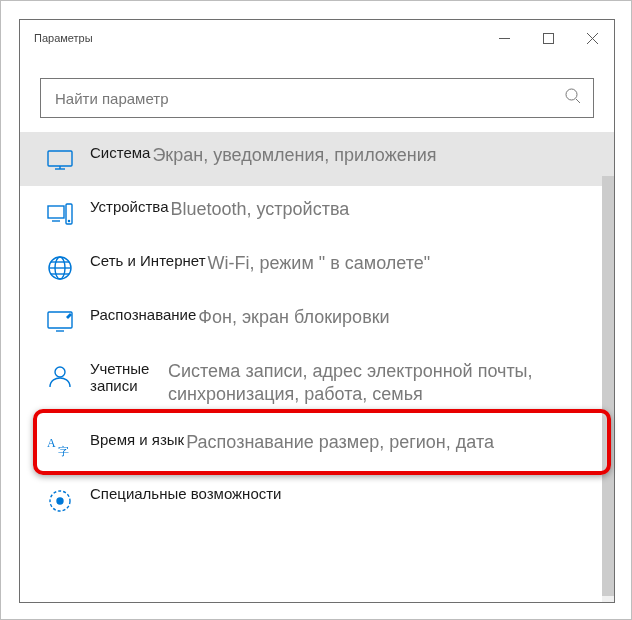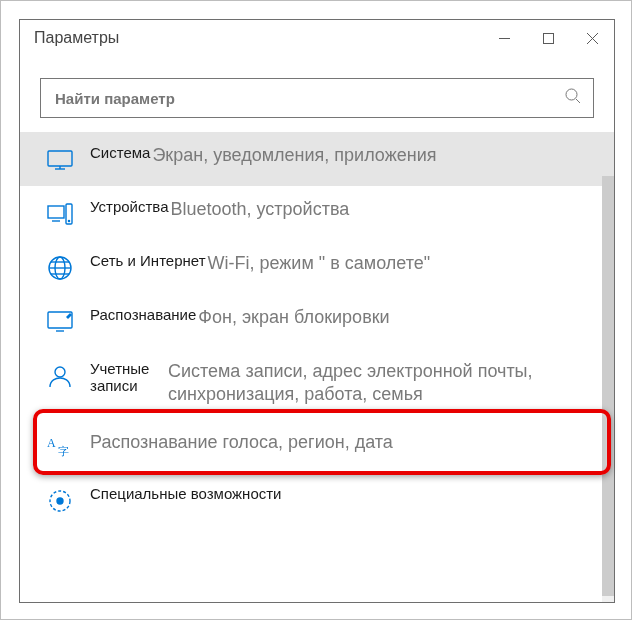--- a/index.html
+++ b/index.html
@@ -1,25 +1,25 @@
 <!DOCTYPE html>
 <html><head>
 <meta charset="utf-8">
 <style>
   * { box-sizing: border-box; margin: 0; padding: 0; }
   html, body { width: 632px; height: 620px; font-family: "Segoe UI", Tahoma, sans-serif; background: #fff; }
   .frame { width: 632px; height: 620px; border: 1px solid #bdbdbd; position: relative; background: #fff; }
   .window { position: absolute; left: 18px; top: 18px; width: 596px; height: 584px; border: 1px solid #6e6e6e; background: #fff; overflow: hidden; }
   .titlebar { height: 36px; display: flex; align-items: center; padding-left: 14px; }
-  .title { font-size: 16px; color: #444; flex: 1; }
+  .title { font-size: 11px; color: #444; flex: 1; }
   .winbtn { width: 44px; height: 36px; display: flex; align-items: center; justify-content: center; color: #5a5a5a; cursor: pointer; }
   .winbtn svg { stroke: #5a5a5a; stroke-width: 1; fill: none; }
   .content { padding: 22px 20px 0 20px; position: relative; height: calc(100% - 36px); }
   .search { width: 100%; height: 40px; border: 1px solid #767676; display: flex; align-items: center; padding: 0 12px 0 14px; }
-  .search-ph { flex: 1; font-size: 15px; color: #777; font-weight: bold; }
+  .search-ph { flex: 1; font-size: 15px; color: #777; }
   .search-icon { color: #777; }
   .list { margin-top: 14px; margin-left: -20px; margin-right: -20px; }
   .item { display: flex; align-items: flex-start; padding: 12px 20px 12px 26px; gap: 16px; cursor: pointer; position: relative; }
   .item.selected { background: #e5e5e5; }
   .icon-box { width: 28px; height: 28px; display: flex; align-items: center; justify-content: center; flex-shrink: 0; color: #0078d7; margin-top: 2px; }
   .labels { display: flex; flex-direction: row; gap: 2px; min-width: 0; }
   .item-title { font-size: 15px; color: #1a1a1a; }
   .item-sub { font-size: 18px; color: #7a7a7a; line-height: 1.3; }
   .highlight { position: absolute; border: 4px solid #e80000; border-radius: 10px; box-shadow: 0 2px 6px rgba(0,0,0,.35), inset 0 1px 2px rgba(255,255,255,.4); pointer-events: none; left: 32px; width: 578px; top: 408px; height: 66px; }
   .scrollbar { position: absolute; right: 0; top: 120px; width: 12px; height: 452px; background: #f0f0f0; }
@@ -137,21 +137,22 @@
         </div>
 
         <div class="item">
           <div class="icon-box">
             <svg width="26" height="24" viewBox="0 0 26 24" fill="none" stroke="#0078d7" stroke-width="1.4">
                 <text x="0" y="12" font-size="12" fill="#0078d7" stroke="none" font-family="Segoe UI">A</text>
                 <text x="11" y="20" font-size="11" fill="#0078d7" stroke="none" font-family="Segoe UI">字</text>
               </svg>
           </div>
           <div class="labels">
-            <span class="item-sub">Распознавание голоса, регион, дата</span>
+            <span class="item-title">Время и язык</span>
+            <span class="item-sub">Распознавание размер, регион, дата</span>
           </div>
         </div>
 
         <div class="item">
           <div class="icon-box">
             <svg width="24" height="24" viewBox="0 0 24 24" fill="none" stroke="#0078d7" stroke-width="1.4" stroke-dasharray="3 2">
                 <circle cx="12" cy="12" r="10"></circle>
                 <circle cx="12" cy="12" r="3" stroke-dasharray="0" fill="#0078d7"></circle>
               </svg>
           </div>

